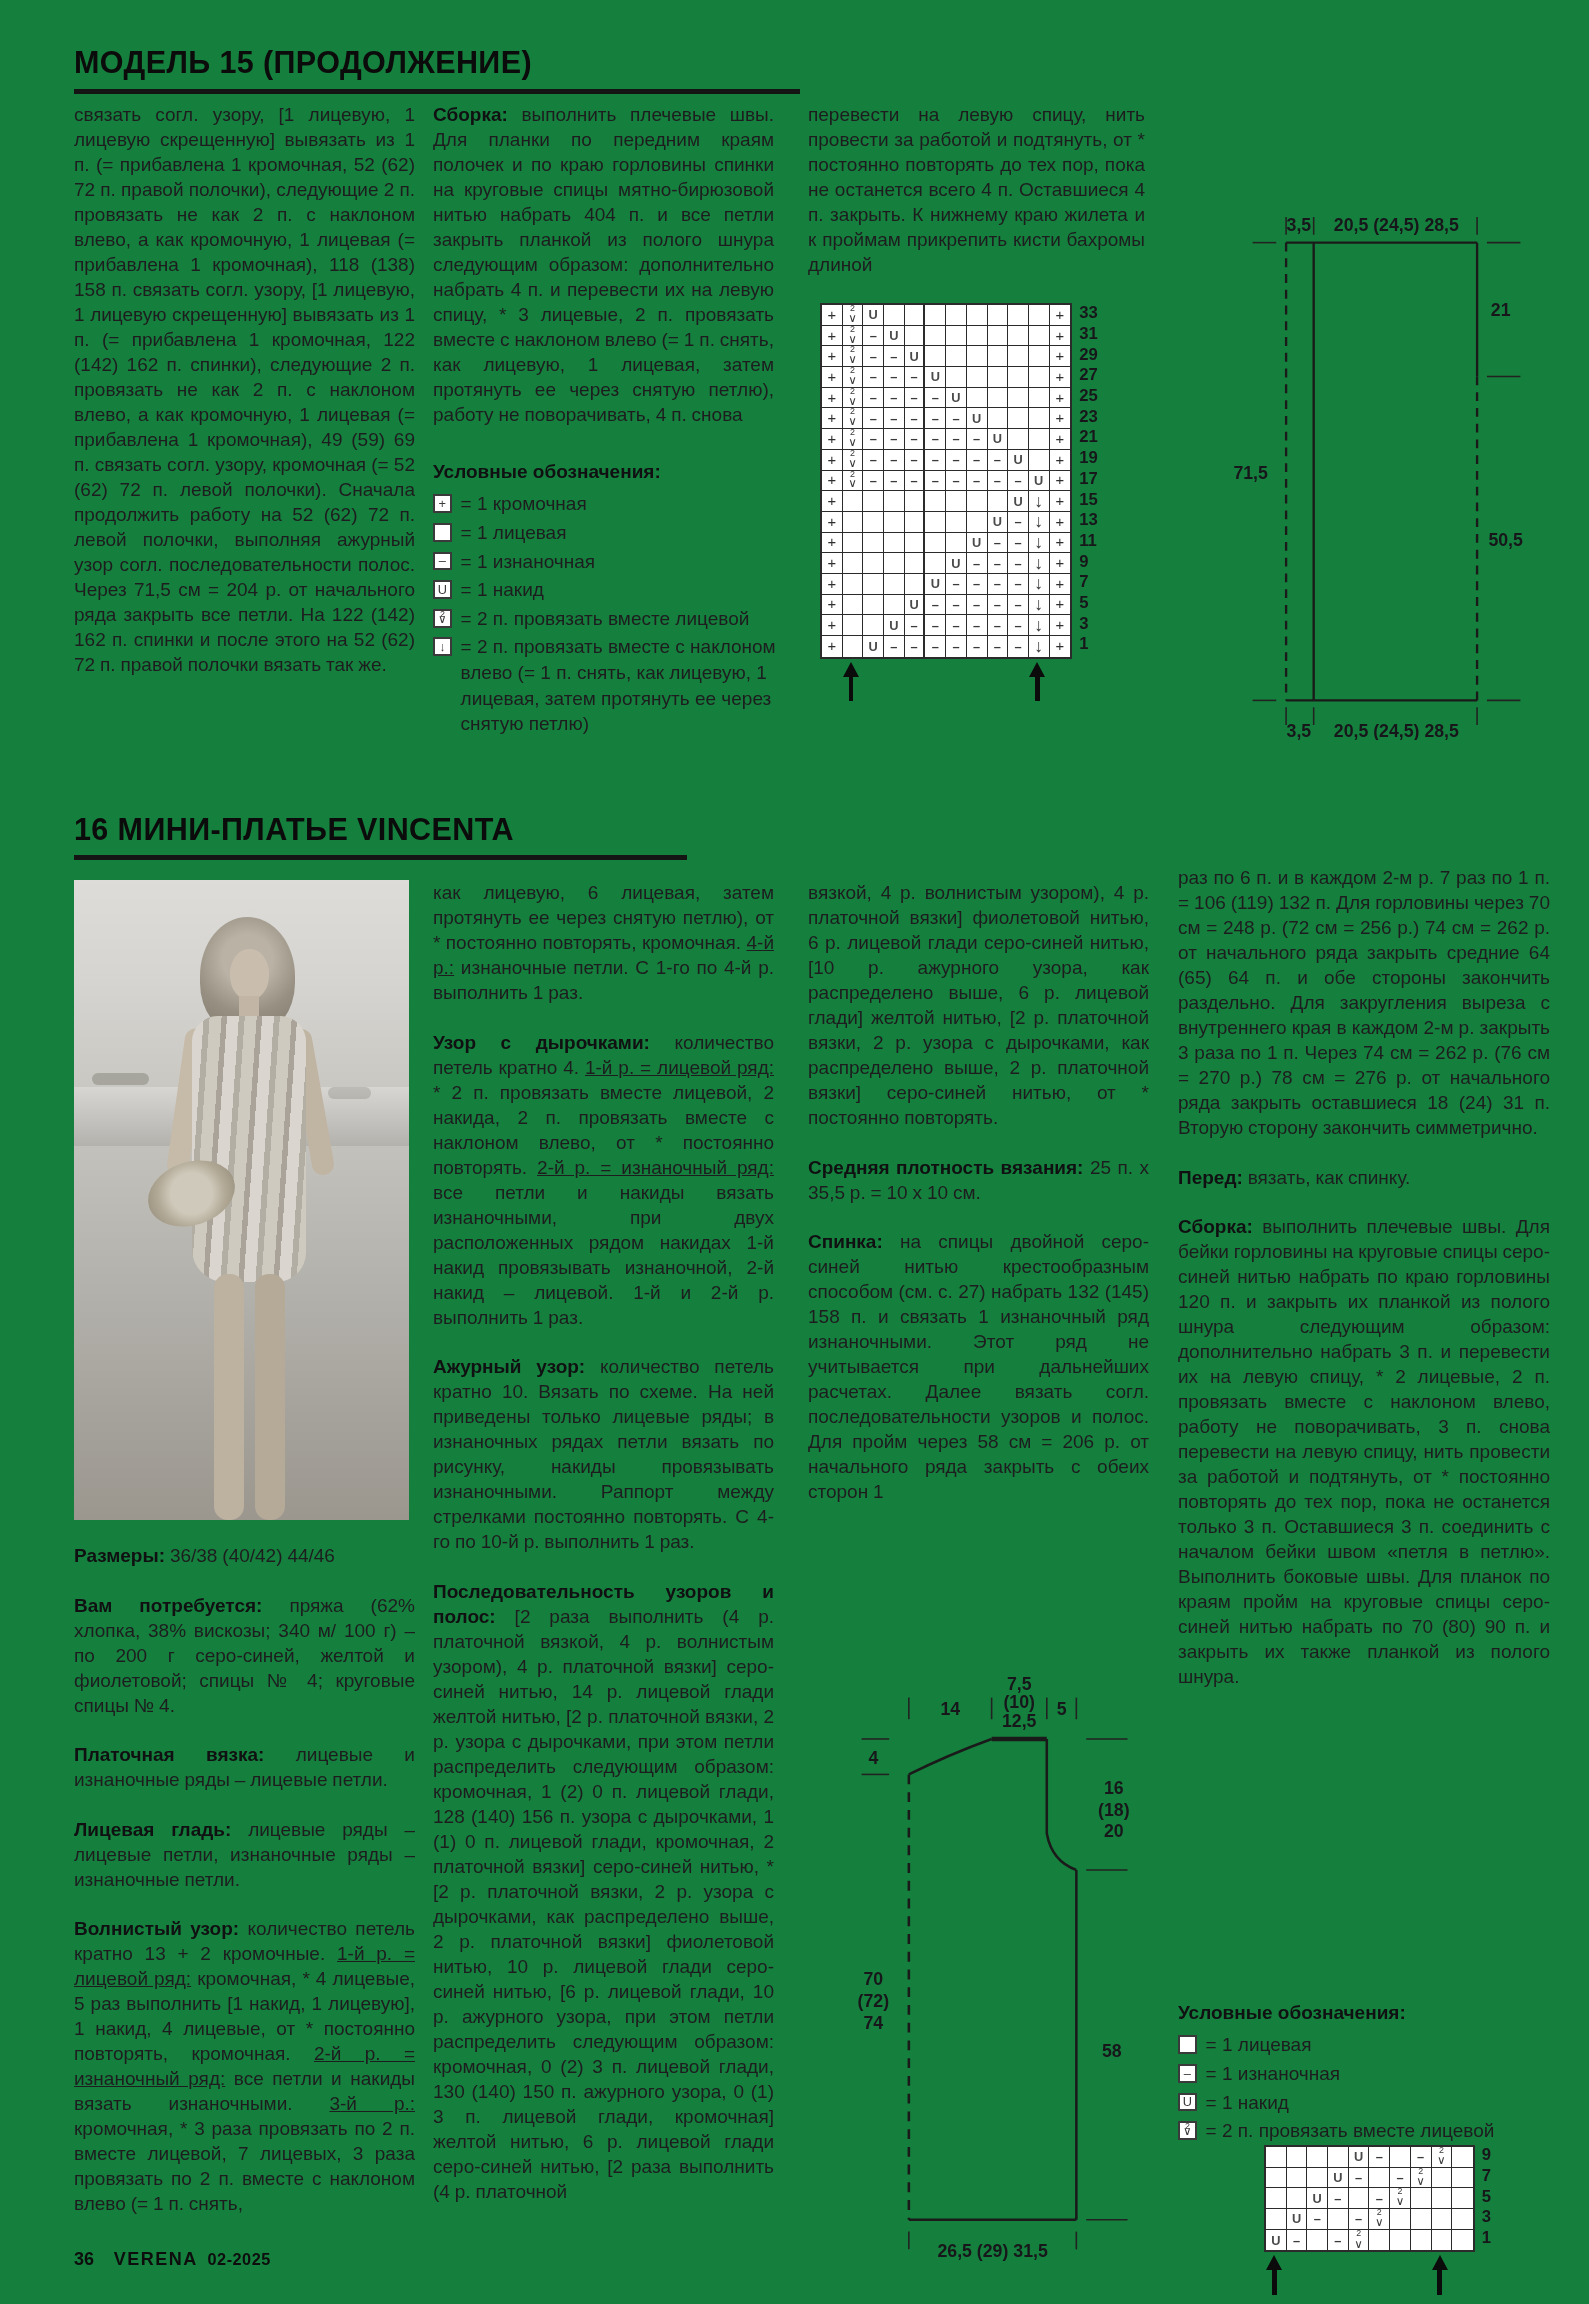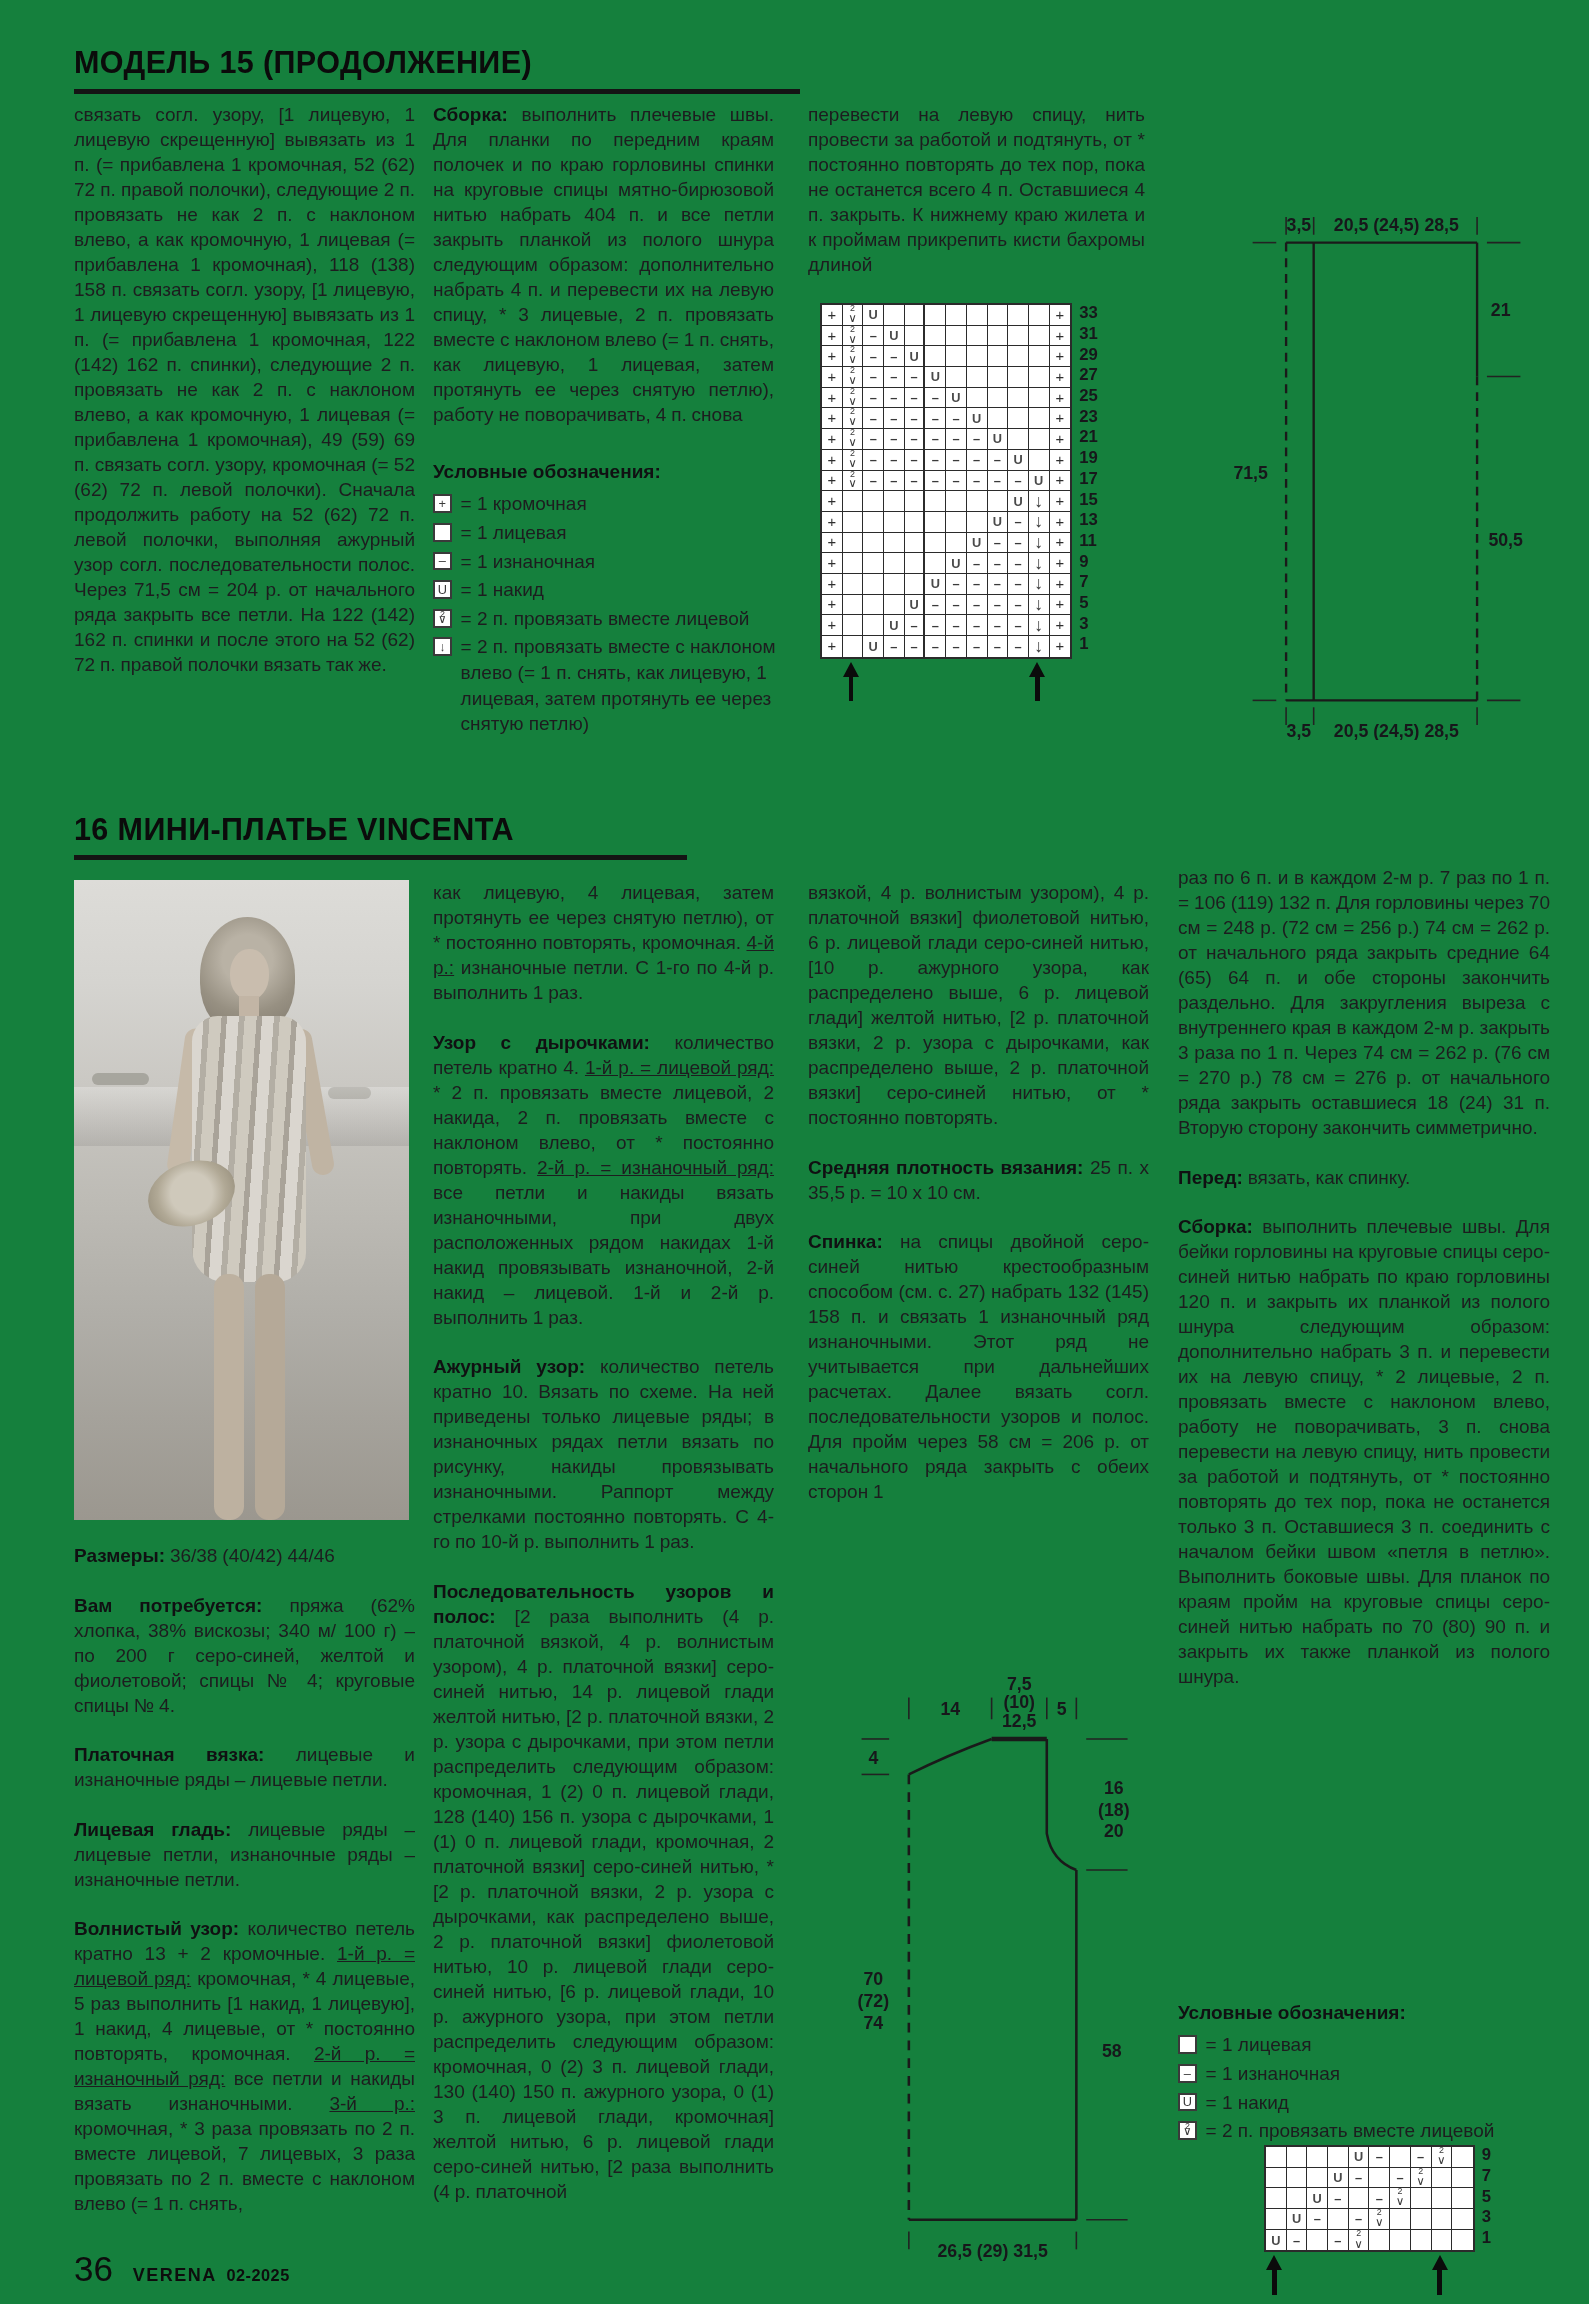--- a/index.html
+++ b/index.html
@@ -60,21 +60,21 @@
   .ph-dress{position:absolute;left:118px;top:136px;width:114px;height:266px;border-radius:25.6px 25.6px 29.6px 33px;
             background:repeating-linear-gradient(94deg,#dad6cf 0 11.8px,#b3aea4 11.8px 17.7px,#cfcabf 17.7px 29.6px,#a9a399 29.6px 35px);}
   .ph-arm-l{position:absolute;left:102px;top:148px;width:21.7px;height:148px;border-radius:11.8px;background:#c6baa9;transform:rotate(8deg);}
   .ph-arm-r{position:absolute;left:227px;top:148px;width:21.7px;height:148px;border-radius:11.8px;background:#c0b4a3;transform:rotate(-10deg);}
   .ph-leg-l{position:absolute;left:140px;top:394px;width:29.6px;height:246px;border-radius:13.8px;background:#bdb1a0;}
   .ph-leg-r{position:absolute;left:181px;top:394px;width:29.6px;height:246px;border-radius:13.8px;background:#b5a998;}
   .ph-hat{position:absolute;left:73px;top:282px;width:89px;height:63px;border-radius:50%;
           background:radial-gradient(circle at 50% 50%,#cfc9bb 0 38%,#b1a996 62%,#8f8775 100%);transform:rotate(-18deg);}
   
   .footer{position:absolute;left:74px;top:2249px;display:flex;align-items:baseline;gap:19.7px;color:#0d0d0d;}
-  .footer .pgno{font-size:35px;font-weight:normal;}
+  .footer .pgno{font-size:18px;font-weight:bold;}
   .footer .brand{font-size:18px;font-weight:bold;letter-spacing:1.5px;}
   .footer .issue{font-size:16.3px;font-weight:bold;letter-spacing:0.5px;margin-left:-9.9px;}
 </style>
 </head>
 <body>
 
 <div class="page">
 
   <div class="sec-title" style="left:74px;top:45px;">МОДЕЛЬ 15 (ПРОДОЛЖЕНИЕ)</div>
   <div class="rule" style="left:74px;top:89px;width:726px;"></div>
@@ -511,21 +511,21 @@
 
   <div class="col" style="left:74px;top:1543px;width:341px;height:715px;">
       <p class="blk"><b class="lead">Размеры:</b> <span>36/38 (40/42) 44/46</span></p>
       <p class="blk"><b class="lead">Вам потребуется:</b> <span>пряжа (62% хлопка, 38% вискозы; 340 м/ 100 г) – по 200 г серо-синей, желтой и фиолетовой; спицы № 4; круговые спицы № 4.</span></p>
       <p class="blk"><b class="lead">Платочная вязка:</b> <span>лицевые и изнаночные ряды – лицевые петли.</span></p>
       <p class="blk"><b class="lead">Лицевая гладь:</b> <span>лицевые ряды – лицевые петли, изнаночные ряды – изнаночные петли.</span></p>
       <p class="blk"><b class="lead">Волнистый узор:</b> <span>количество петель кратно 13 + 2 кромочные. </span><span class="u">1-й р. = лицевой ряд:</span><span> кромочная, * 4 лицевые, 5 раз выполнить [1 накид, 1 лицевую], 1 накид, 4 лицевые, от * постоянно повторять, кромочная. </span><span class="u">2-й р. = изнаночный ряд:</span><span> все петли и накиды вязать изнаночными. </span><span class="u">3-й р.:</span><span> кромочная, * 3 раза провязать по 2 п. вместе лицевой, 7 лицевых, 3 раза провязать по 2 п. вместе с наклоном влево (= 1 п. снять,</span></p>
     </div>
 
   <div class="col" style="left:433px;top:880px;width:341px;height:1378px;">
-      <p class="blk"><span>как лицевую, 4 лицевая, затем протянуть ее через снятую петлю), от * постоянно повторять, кромочная. </span><span class="u">4-й р.:</span><span> изнаночные петли. С 1-го по 4-й р. выполнить 1 раз.</span></p>
+      <p class="blk"><span>как лицевую, 6 лицевая, затем протянуть ее через снятую петлю), от * постоянно повторять, кромочная. </span><span class="u">4-й р.:</span><span> изнаночные петли. С 1-го по 4-й р. выполнить 1 раз.</span></p>
       <p class="blk"><b class="lead">Узор с дырочками:</b> <span>количество петель кратно 4. </span><span class="u">1-й р. = лицевой ряд:</span><span> * 2 п. провязать вместе лицевой, 2 накида, 2 п. провязать вместе с наклоном влево, от * постоянно повторять. </span><span class="u">2-й р. = изнаночный ряд:</span><span> все петли и накиды вязать изнаночными, при двух расположенных рядом накидах 1-й накид провязывать изнаночной, 2-й накид – лицевой. 1-й и 2-й р. выполнить 1 раз.</span></p>
       <p class="blk"><b class="lead">Ажурный узор:</b> <span>количество петель кратно 10. Вязать по схеме. На ней приведены только лицевые ряды; в изнаночных рядах петли вязать по рисунку, накиды провязывать изнаночными. Раппорт между стрелками постоянно повторять. С 4-го по 10-й р. выполнить 1 раз.</span></p>
       <p class="blk"><b class="lead">Последовательность узоров и полос:</b> <span>[2 раза выполнить (4 р. платочной вязкой, 4 р. волнистым узором), 4 р. платочной вязки] серо-синей нитью, 14 р. лицевой глади желтой нитью, [2 р. платочной вязки, 2 р. узора с дырочками, при этом петли распределить следующим образом: кромочная, 1 (2) 0 п. лицевой глади, 128 (140) 156 п. узора с дырочками, 1 (1) 0 п. лицевой глади, кромочная, 2 платочной вязки] серо-синей нитью, * [2 р. платочной вязки, 2 р. узора с дырочками, как распределено выше, 2 р. платочной вязки] фиолетовой нитью, 10 р. лицевой глади серо-синей нитью, [6 р. лицевой глади, 10 р. ажурного узора, при этом петли распределить следующим образом: кромочная, 0 (2) 3 п. лицевой глади, 130 (140) 150 п. ажурного узора, 0 (1) 3 п. лицевой глади, кромочная] желтой нитью, 6 р. лицевой глади серо-синей нитью, [2 раза выполнить (4 р. платочной</span></p>
     </div>
 
   <div class="col" style="left:808px;top:880px;width:341px;height:776px;">
       <p class="blk"><span>вязкой, 4 р. волнистым узором), 4 р. платочной вязки] фиолетовой нитью, 6 р. лицевой глади серо-синей нитью, [10 р. ажурного узора, как распределено выше, 6 р. лицевой глади] желтой нитью, [2 р. платочной вязки, 2 р. узора с дырочками, как распределено выше, 2 р. платочной вязки] серо-синей нитью, от * постоянно повторять.</span></p>
       <p class="blk"><b class="lead">Средняя плотность вязания:</b> <span>25 п. x 35,5 р. = 10 x 10 см.</span></p>
       <p class="blk"><b class="lead">Спинка:</b> <span>на спицы двойной серо-синей нитью крестообразным способом (см. с. 27) набрать 132 (145) 158 п. и связать 1 изнаночный ряд изнаночными. Этот ряд не учитывается при дальнейших расчетах. Далее вязать согл. последовательности узоров и полос. Для пройм через 58 см = 206 р. от начального ряда закрыть с обеих сторон 1</span></p>
     </div>

